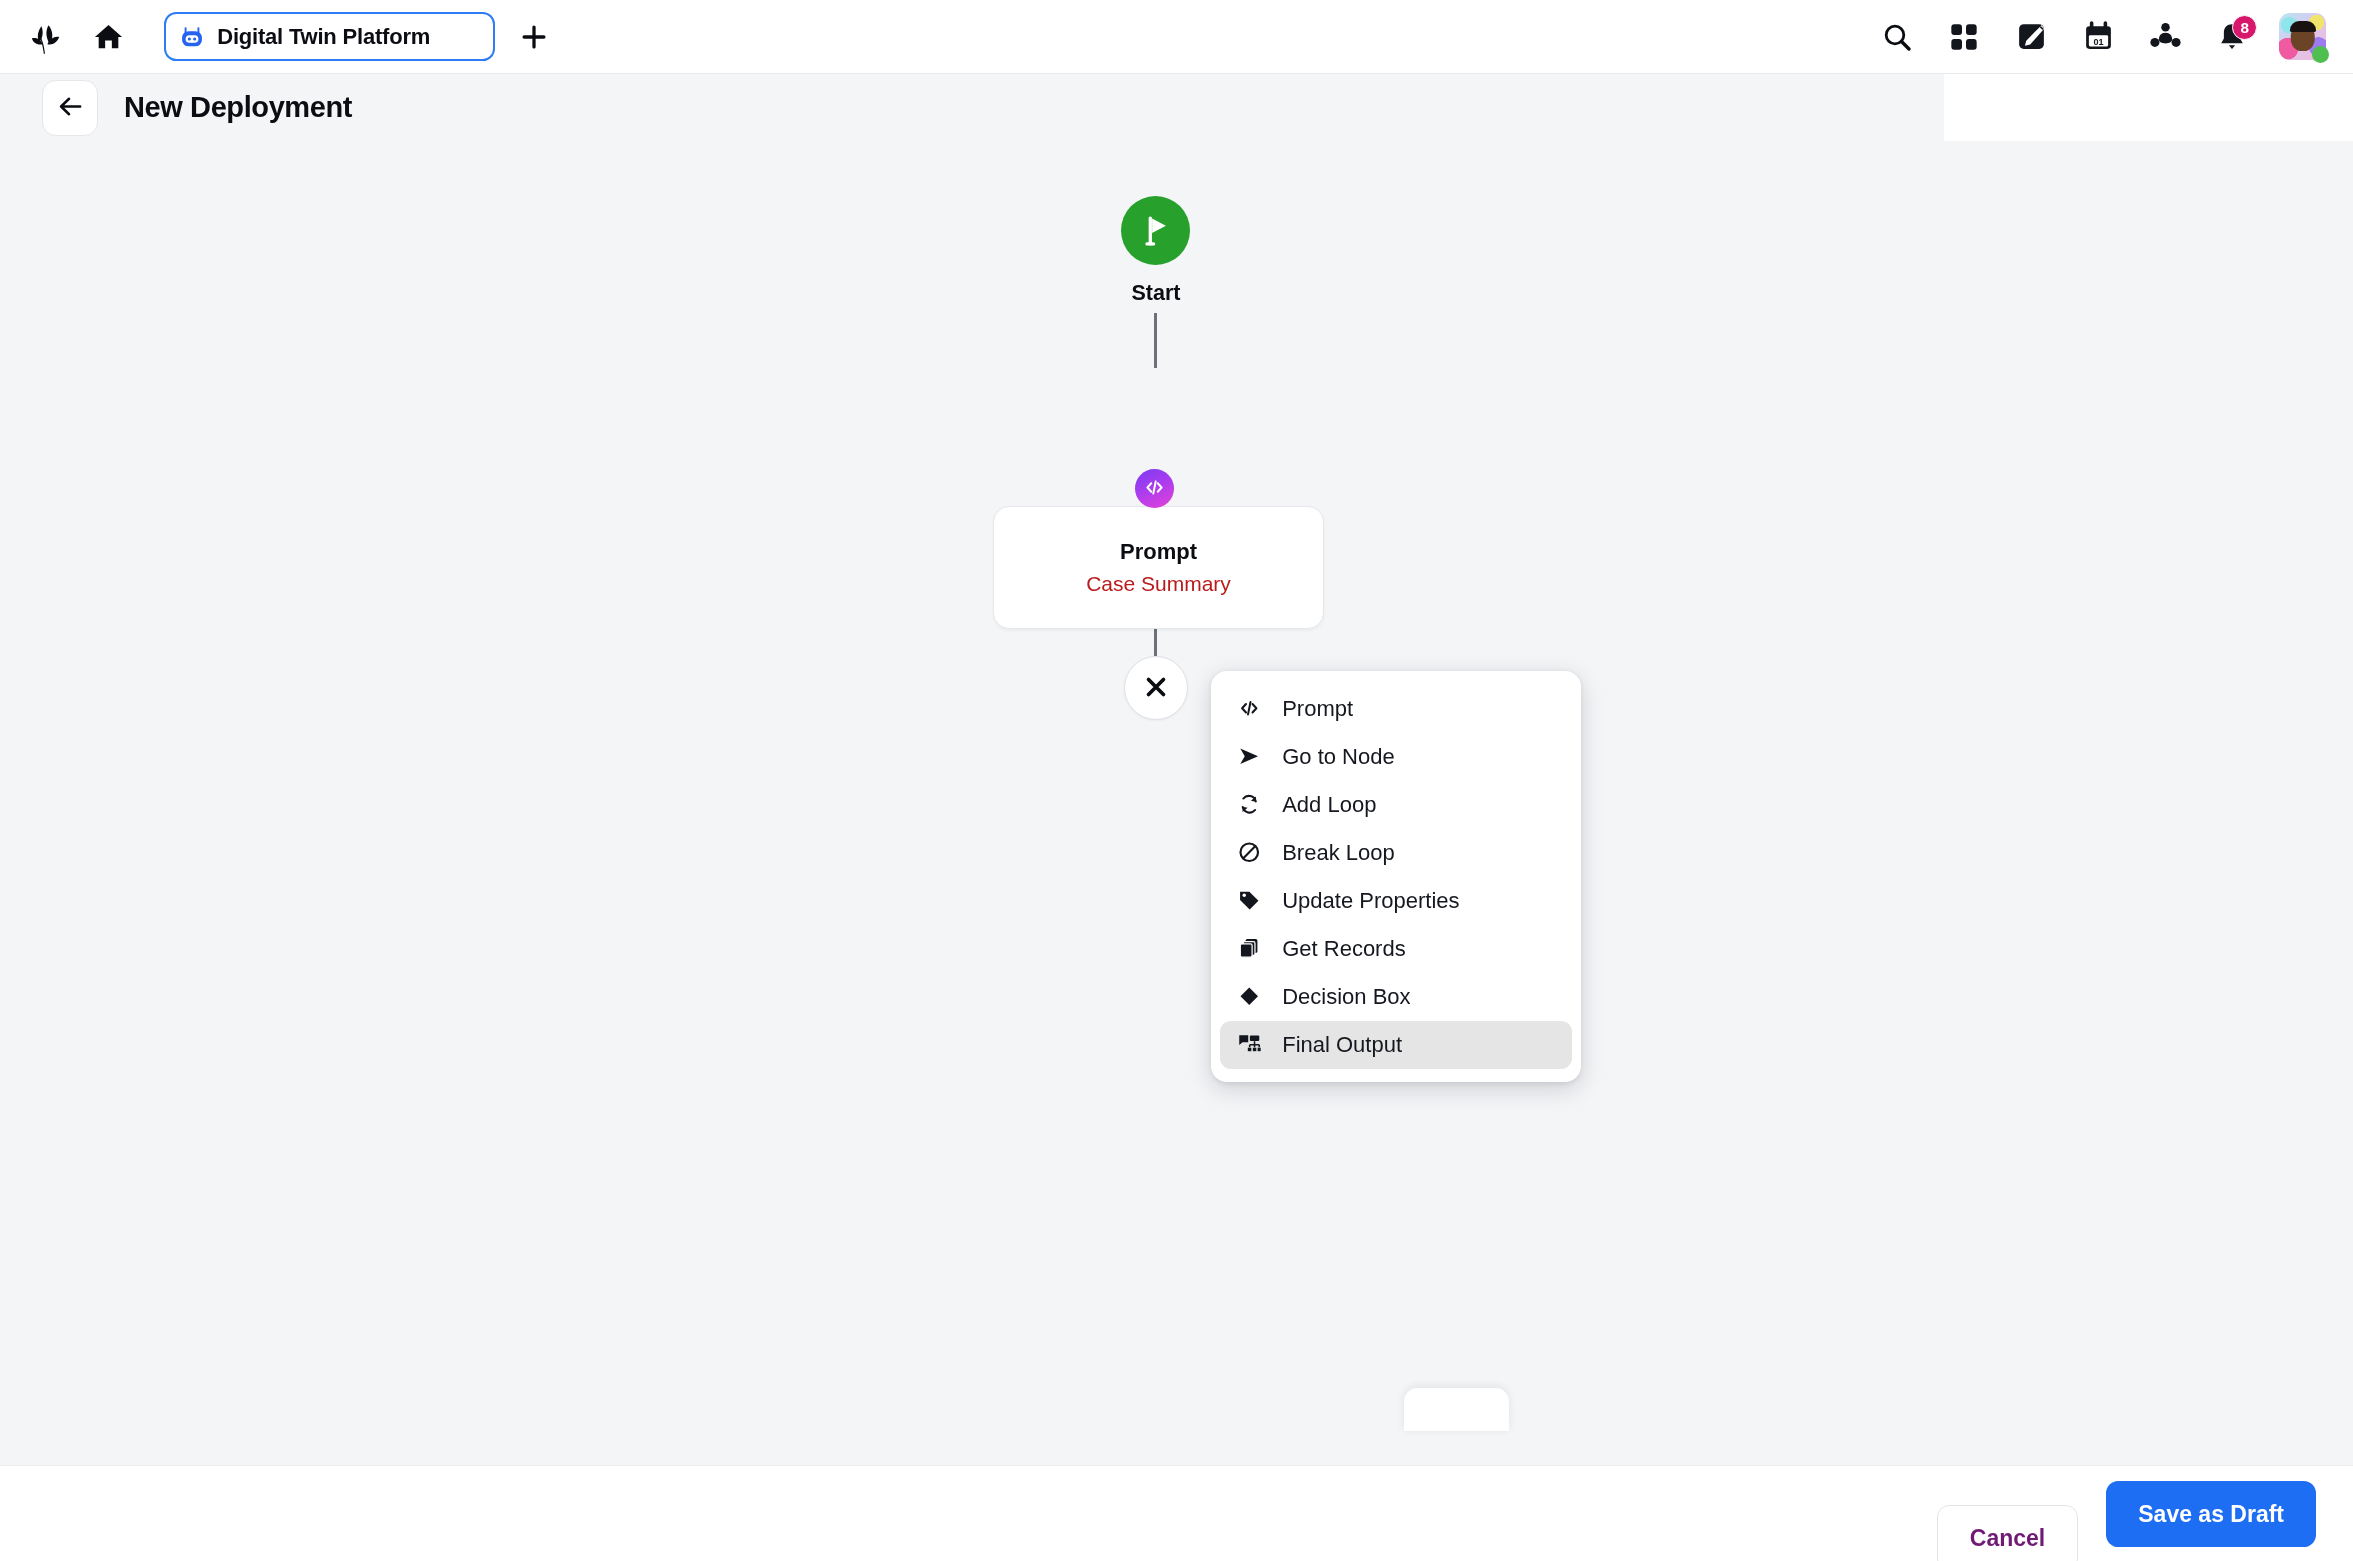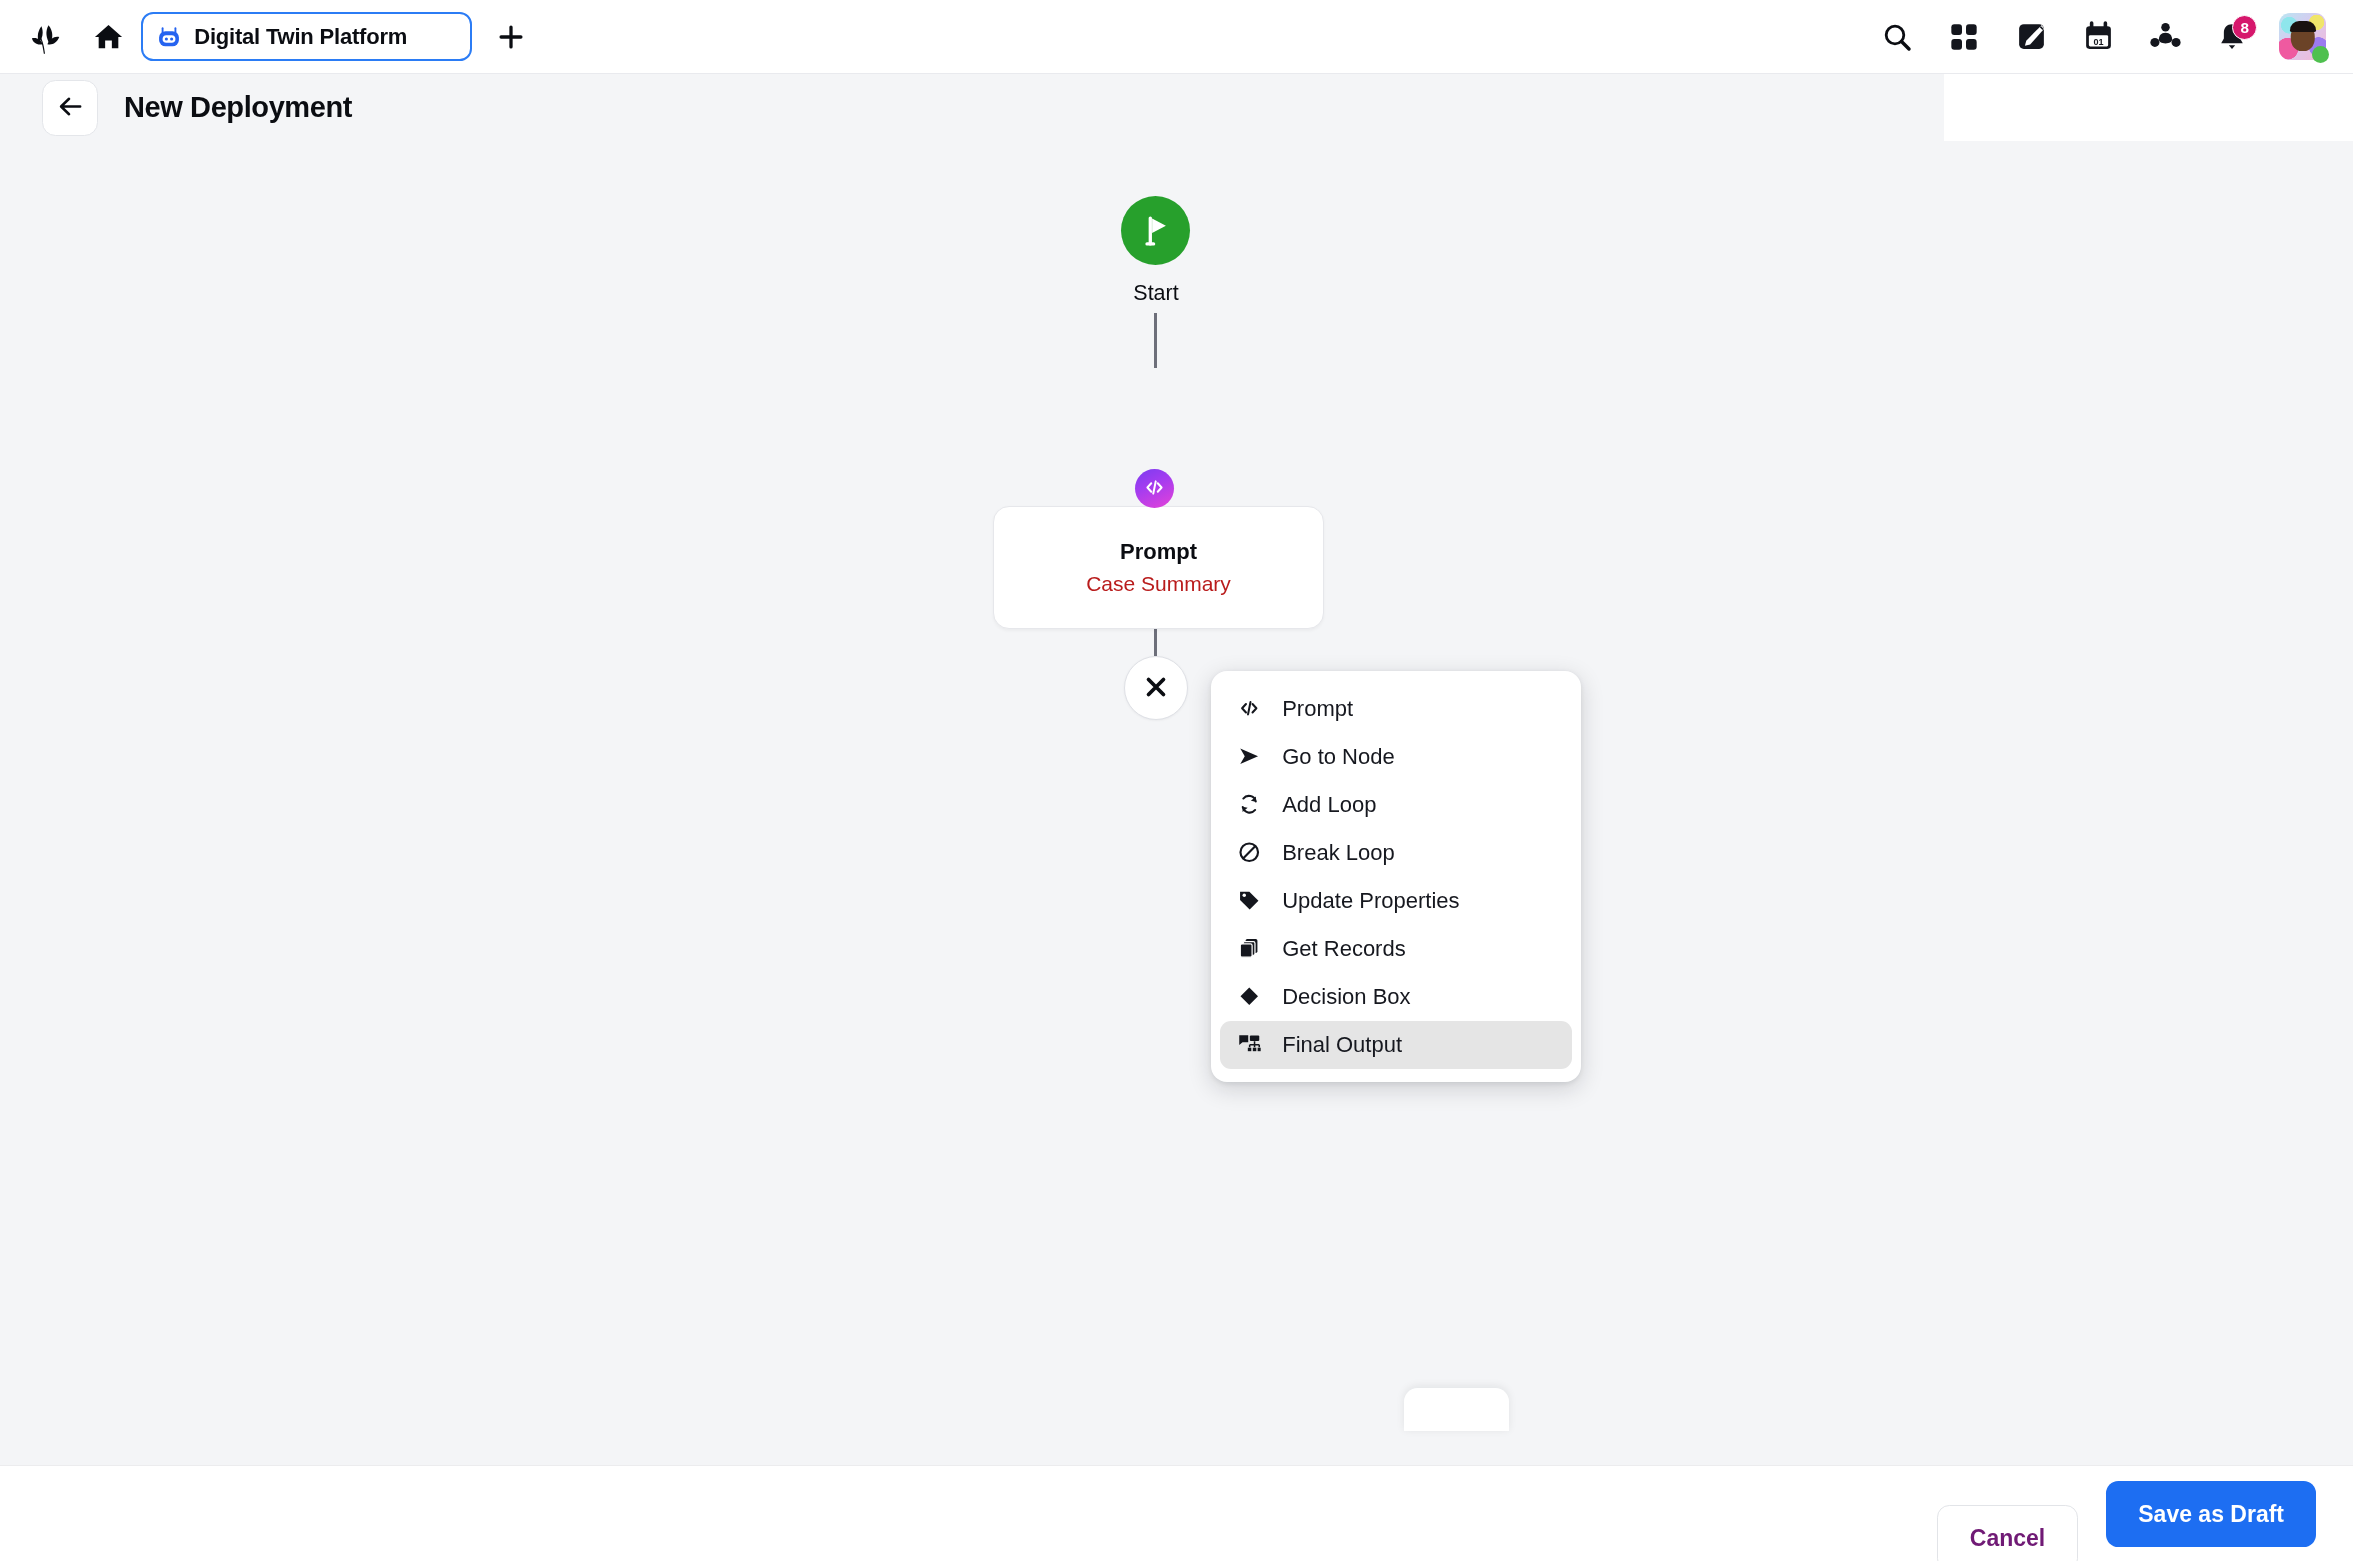--- a/index.html
+++ b/index.html
@@ -24,21 +24,21 @@
     width: 53px; height: 53px;
     display: flex; align-items: center; justify-content: center;
     cursor: pointer; border-radius: 7.4px;
   }
   .home-btn {
     width: 48px; height: 48px; margin-left: 13.5px;
     display: flex; align-items: center; justify-content: center;
     cursor: pointer; border-radius: 7.4px;
   }
   .tab-chip {
-    margin-left: 8px;
+    margin-left: 31px;
     height: 49px;
     min-width: 331px;
     border: 2.5px solid #2b7cf5;
     border-radius: 12.3px;
     background: #ffffff;
     display: flex; align-items: center;
     padding: 0 16px 0 12.3px;
     gap: 11px;
     cursor: pointer;
   }
@@ -136,21 +136,21 @@
   .start-node {
     position: absolute; left: 1121px; top: 55px;
     width: 69px; height: 69px; border-radius: 50%;
     background: #27a02c;
     display: flex; align-items: center; justify-content: center;
     cursor: pointer;
   }
   .start-label {
     position: absolute; left: 1067px; top: 140px;
     width: 178px; text-align: center;
-    font-size: 21.5px; font-weight: normal; color: #0b0d12;
+    font-size: 21.5px; font-weight: bold; color: #0b0d12;
   }
   .edge {
     position: absolute; width: 3.1px; background: #6d6f7a;
   }
   .edge-1 { left: 1154px; top: 172px; height: 55px; }
   .edge-2 { left: 1154px; top: 435px; height: 80px; }
 
   .prompt-badge {
     position: absolute; left: 1135px; top: 328px;
     width: 39px; height: 39px; border-radius: 50%;

